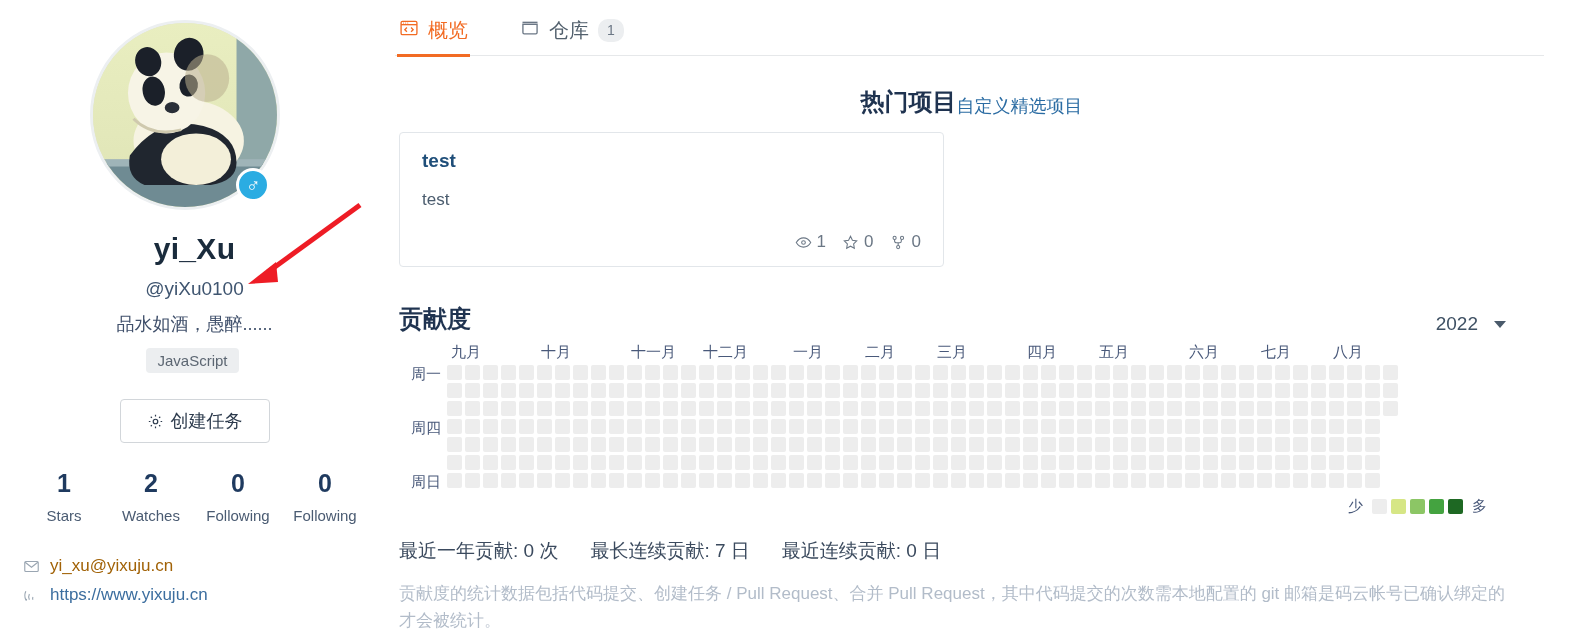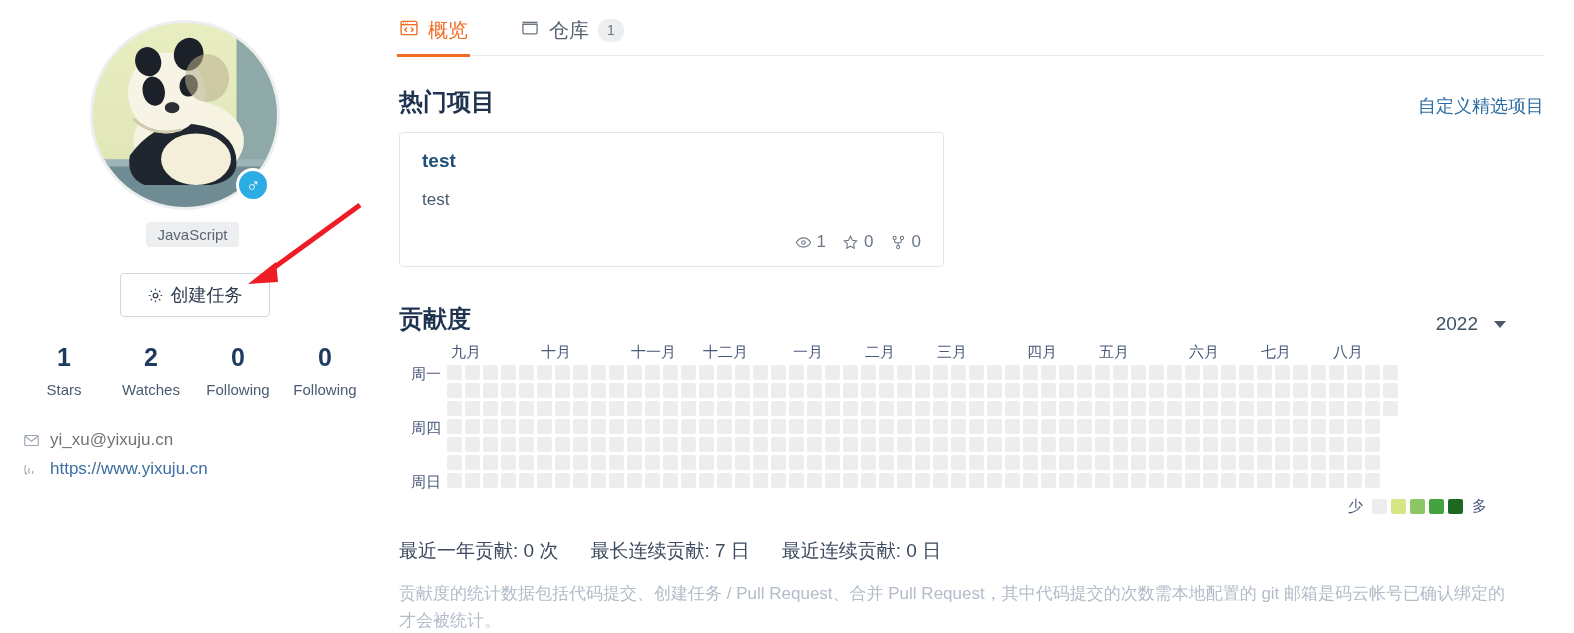--- a/index.html
+++ b/index.html
@@ -72,21 +72,21 @@
   .stat { width: 87px; text-align: center; cursor: pointer; }
   .stat-num { font-size: 25px; font-weight: bold; color: #1f3a5f; }
   .stat-label { font-size: 15px; color: #4a5b72; margin-top: 9px; }
   .contacts { margin: 32px 0 0 22px; }
   .contact {
     display: flex; align-items: center; gap: 10px;
     margin-bottom: 9px; font-size: 17px;
   }
   .contact .ic { width: 18px; color: #9aa6b2; display: inline-flex;
     justify-content: center; flex: 0 0 18px; }
-  .contact .em { color: #737373; text-align: center; }
+  .contact .em { color: #a16207; text-align: center; }
   .contact .web { color: #3c6e9f; }
 
   
   .arrow { position: absolute; left: 0; top: 0; pointer-events: none; }
 
   
   .main { flex: 1; padding: 0 30px 0 10px; min-width: 0; }
   .tabs {
     display: flex; align-items: flex-end; gap: 52px;
     border-bottom: 1px solid #e6e8ea; height: 56px;
@@ -101,21 +101,21 @@
   .tab.active::after {
     content: ""; position: absolute; left: -2px; right: -2px; bottom: -1px;
     height: 3px; background: #f26b23;
   }
   .badge {
     background: #eceef0; color: #6b7785; border-radius: 10px;
     font-size: 14px; padding: 2px 9px; line-height: 1.3;
   }
 
   .sec-head {
-    display: flex; align-items: flex-end; justify-content: space-between;
+    display: flex; align-items: flex-end; justify-content: center;
     margin: 30px 0 14px 4px;
   }
   .sec-title { font-size: 24px; font-weight: bold; color: #1f3350; }
   .sec-link { font-size: 18px; color: #2b6ca3; cursor: pointer; }
 
   .repo-card {
     border: 1px solid #e2e6ea; border-radius: 4px;
     width: 545px; padding: 17px 22px 14px 22px; margin-left: 4px;
   }
   .repo-name { font-size: 19px; font-weight: bold; color: #1f4e79; cursor: pointer; }
@@ -198,20 +198,23 @@
           <ellipse cx="33" cy="37" rx="6" ry="8" fill="#1b2029" transform="rotate(-12 33 37)"></ellipse>
           <ellipse cx="52" cy="34" rx="5" ry="6" fill="#1b2029" transform="rotate(10 52 34)"></ellipse>
           <ellipse cx="43" cy="46" rx="4" ry="3" fill="#2a2f38"></ellipse>
           <path d="M22 52 q10 10 26 6" stroke="#cfc9ae" stroke-width="1.5" fill="none"></path>
           <ellipse cx="62" cy="30" rx="12" ry="13" fill="#b9ae8e" opacity=".55"></ellipse>
         </svg>
       </div>
       <div class="gender-badge">♂</div>
     </div>
 
+    <div class="uname">yi_Xu</div>
+    <div class="handle">@yiXu0100</div>
+    <div class="bio">品水如酒，愚醉......</div>
 
     <div class="lang-row">
       <span class="lang-tag">JavaScript</span>
     </div>
 
     <div class="settings-row">
       <button class="settings-btn">
         <span class="gear">
           <svg viewBox="0 0 24 24" width="17" height="17" fill="none" stroke="#2d3b4d" stroke-width="1.7">
             <circle cx="12" cy="12" r="3.2"></circle>

